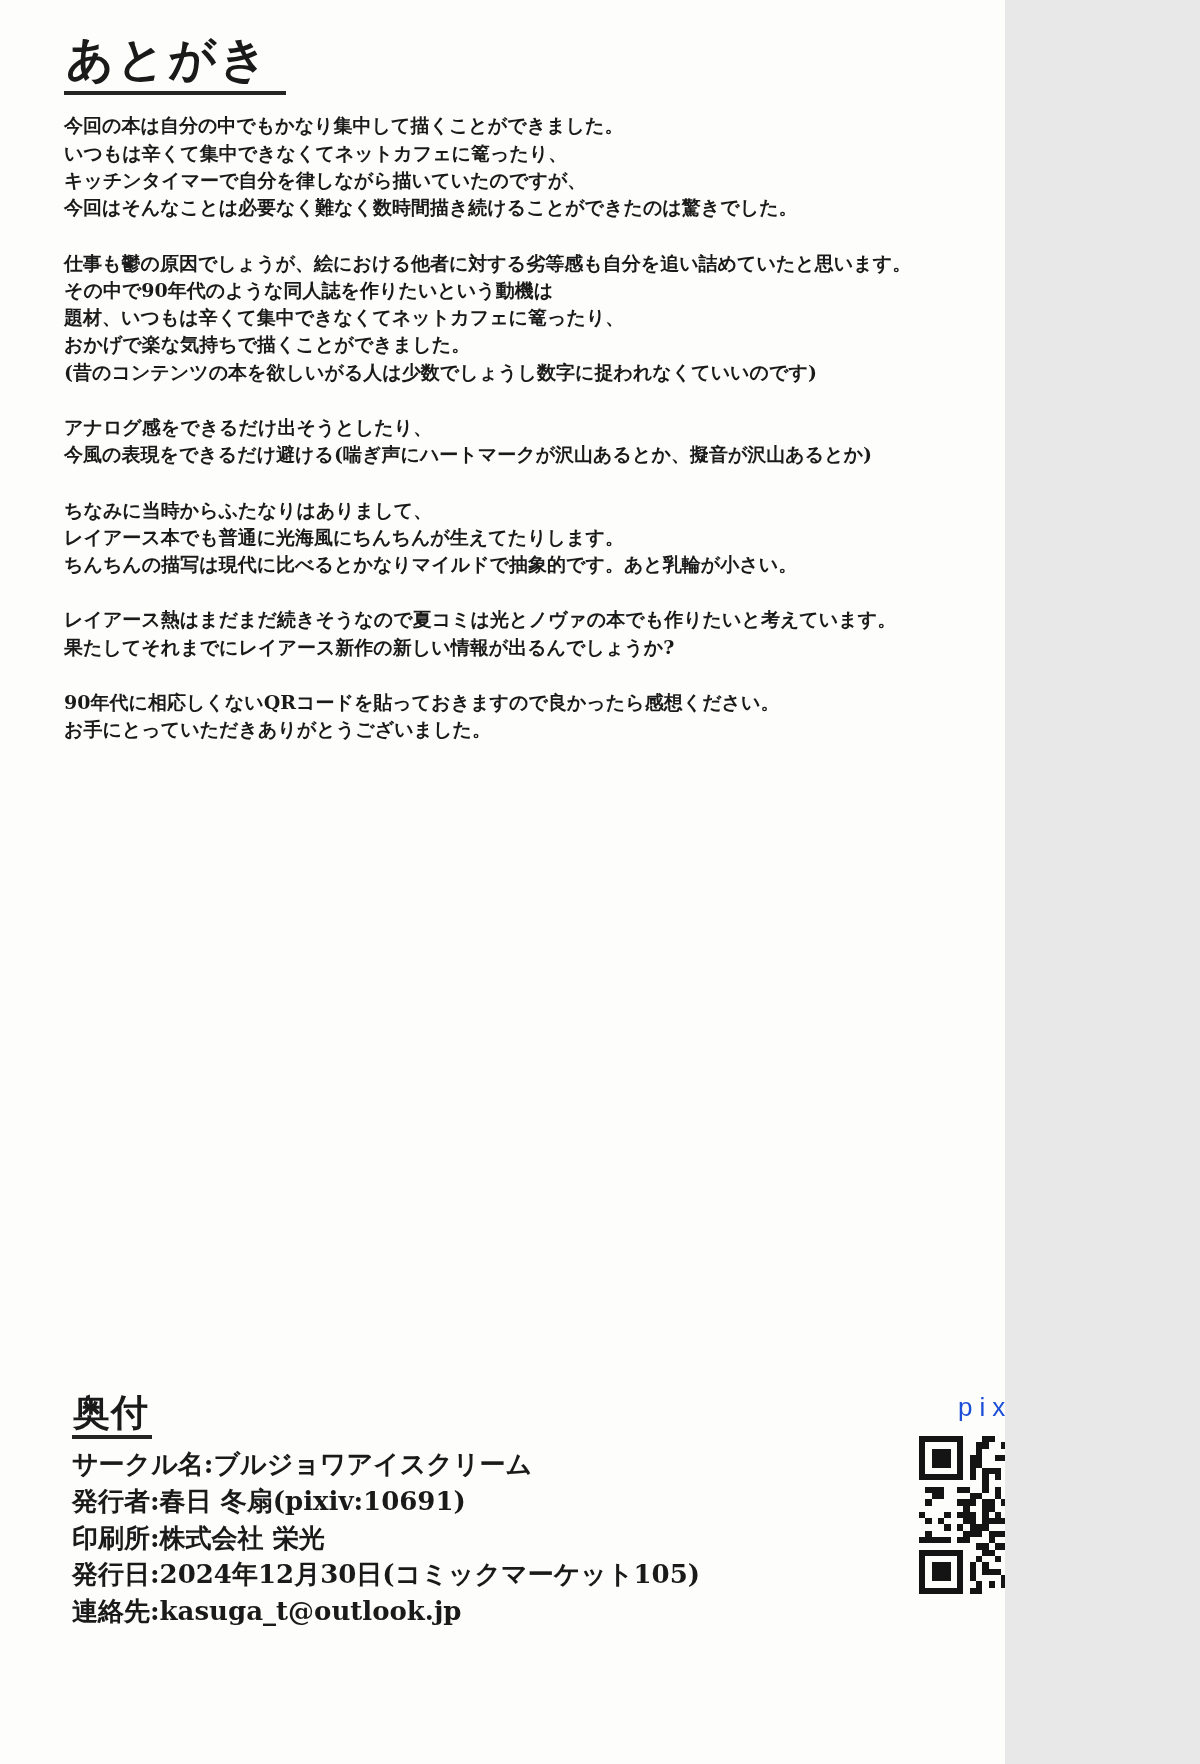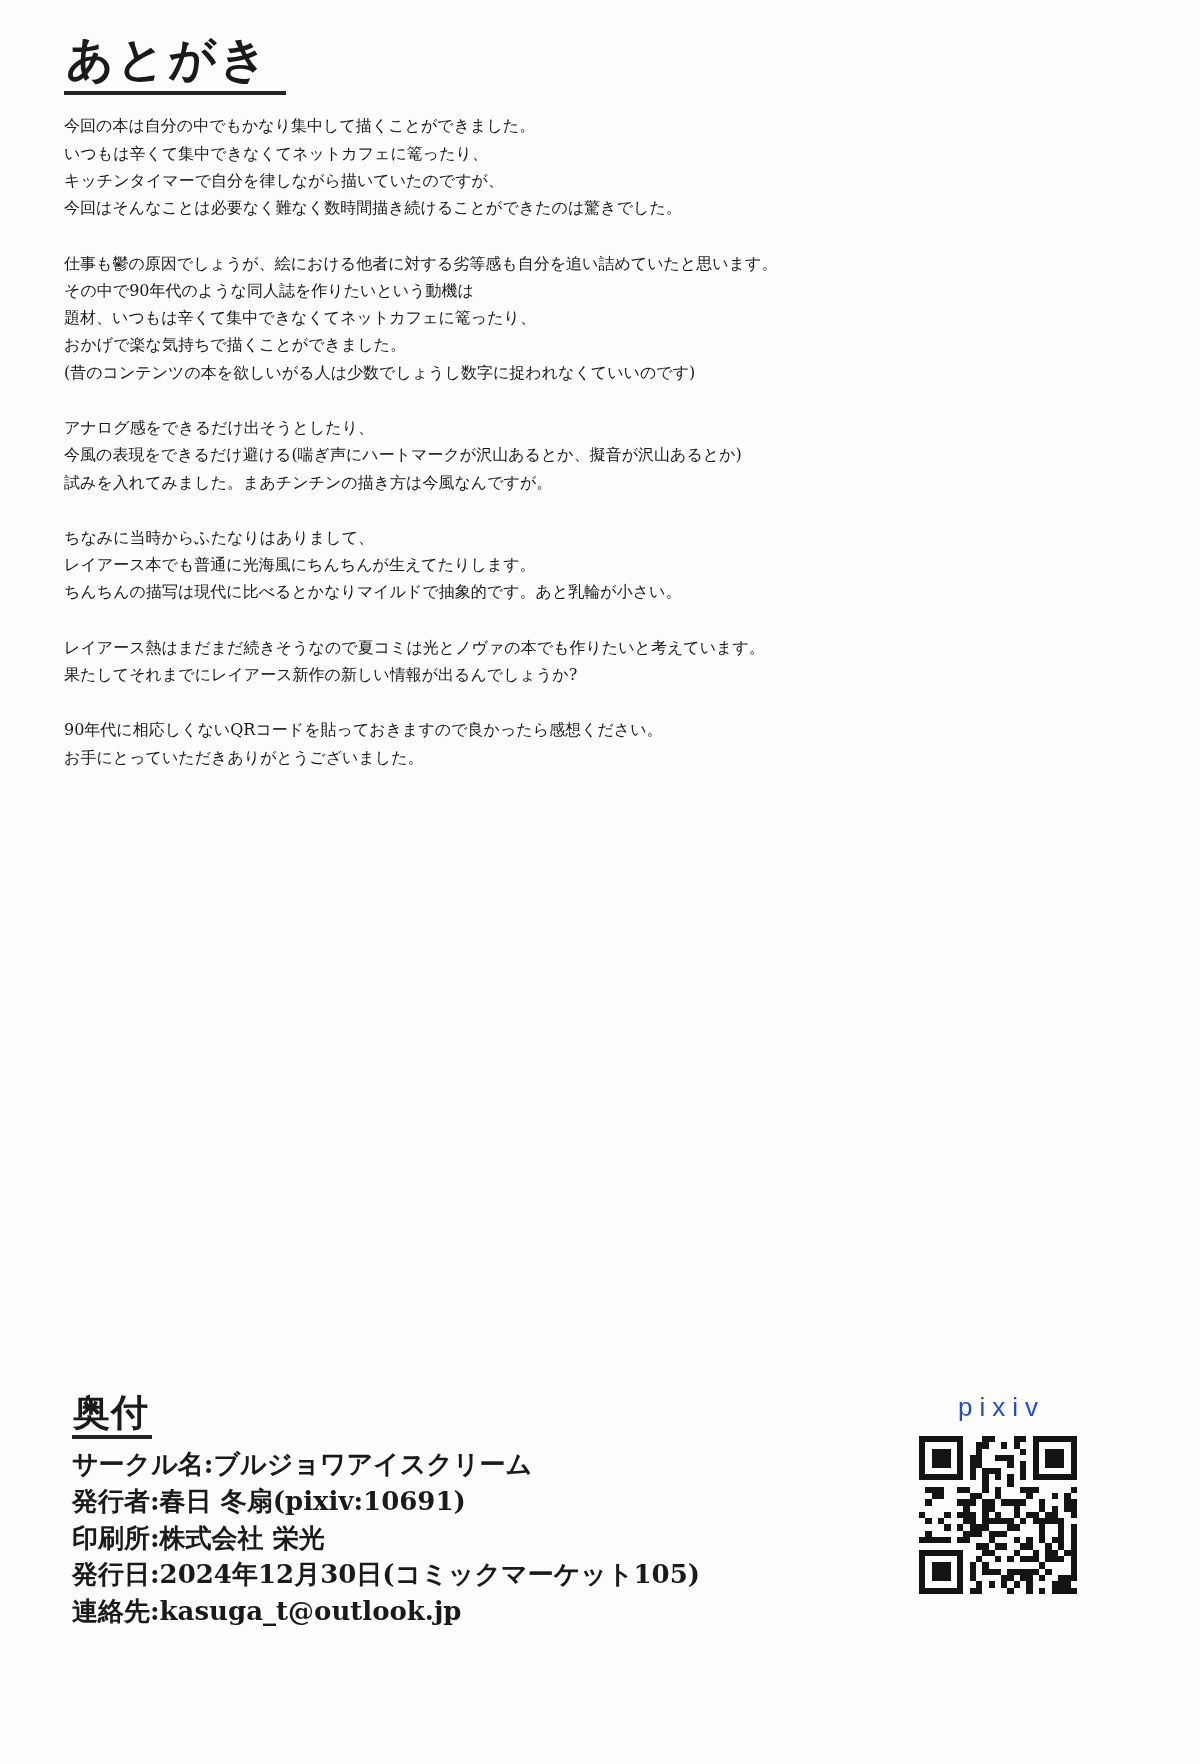--- a/index.html
+++ b/index.html
@@ -1,41 +1,41 @@
 <!DOCTYPE html>
 <html><head>
 <meta charset="utf-8">
 <style>
   html, body { margin: 0; padding: 0; background: #e8e8e8; }
   .page {
     position: relative;
-    width: 1200px;
+    width: 1005px;
     height: 1764px;
     background: #fdfdfc;
     color: #1a1a1a;
     overflow: hidden;
     font-family: "DejaVu Serif", "Liberation Serif", serif;
   }
   
   .afterword { position: absolute; left: 64px; top: 30px; right: 50px; }
   .afterword-title {
     margin: 0;
     display: inline-block;
     font-size: 47px;
     line-height: 1.22;
     font-weight: bold;
     letter-spacing: 3px;
     border-bottom: 4px solid #252525;
     padding: 0 16px 4px 2px;
   }
   .afterword-body {
     margin-top: 17px;
-    font-size: 16px;
+    font-size: 19px;
     line-height: 27.3px;
-    font-weight: 400;
+    font-weight: 700;
   }
   .para { margin: 0 0 28px 0; }
   .para:last-child { margin-bottom: 0; }
   .line { white-space: nowrap; }
   
   .colophon { position: absolute; left: 72px; top: 1390px; }
   .colophon-title {
     margin: 0 0 7px 0;
     display: inline-block;
     font-size: 37px;
@@ -80,21 +80,20 @@
         <div class="para">
           <div class="line">仕事も鬱の原因でしょうが、絵における他者に対する劣等感も自分を追い詰めていたと思います。</div>
           <div class="line">その中で90年代のような同人誌を作りたいという動機は</div>
           <div class="line">題材、いつもは辛くて集中できなくてネットカフェに篭ったり、</div>
           <div class="line">おかげで楽な気持ちで描くことができました。</div>
           <div class="line">(昔のコンテンツの本を欲しいがる人は少数でしょうし数字に捉われなくていいのです)</div>
         </div>
         <div class="para">
           <div class="line">アナログ感をできるだけ出そうとしたり、</div>
           <div class="line">今風の表現をできるだけ避ける(喘ぎ声にハートマークが沢山あるとか、擬音が沢山あるとか)</div>
-          <div class="line">試みを入れてみました。まあチンチンの描き方は今風なんですが。</div>
         </div>
         <div class="para">
           <div class="line">ちなみに当時からふたなりはありまして、</div>
           <div class="line">レイアース本でも普通に光海風にちんちんが生えてたりします。</div>
           <div class="line">ちんちんの描写は現代に比べるとかなりマイルドで抽象的です。あと乳輪が小さい。</div>
         </div>
         <div class="para">
           <div class="line">レイアース熱はまだまだ続きそうなので夏コミは光とノヴァの本でも作りたいと考えています。</div>
           <div class="line">果たしてそれまでにレイアース新作の新しい情報が出るんでしょうか?</div>
         </div>

